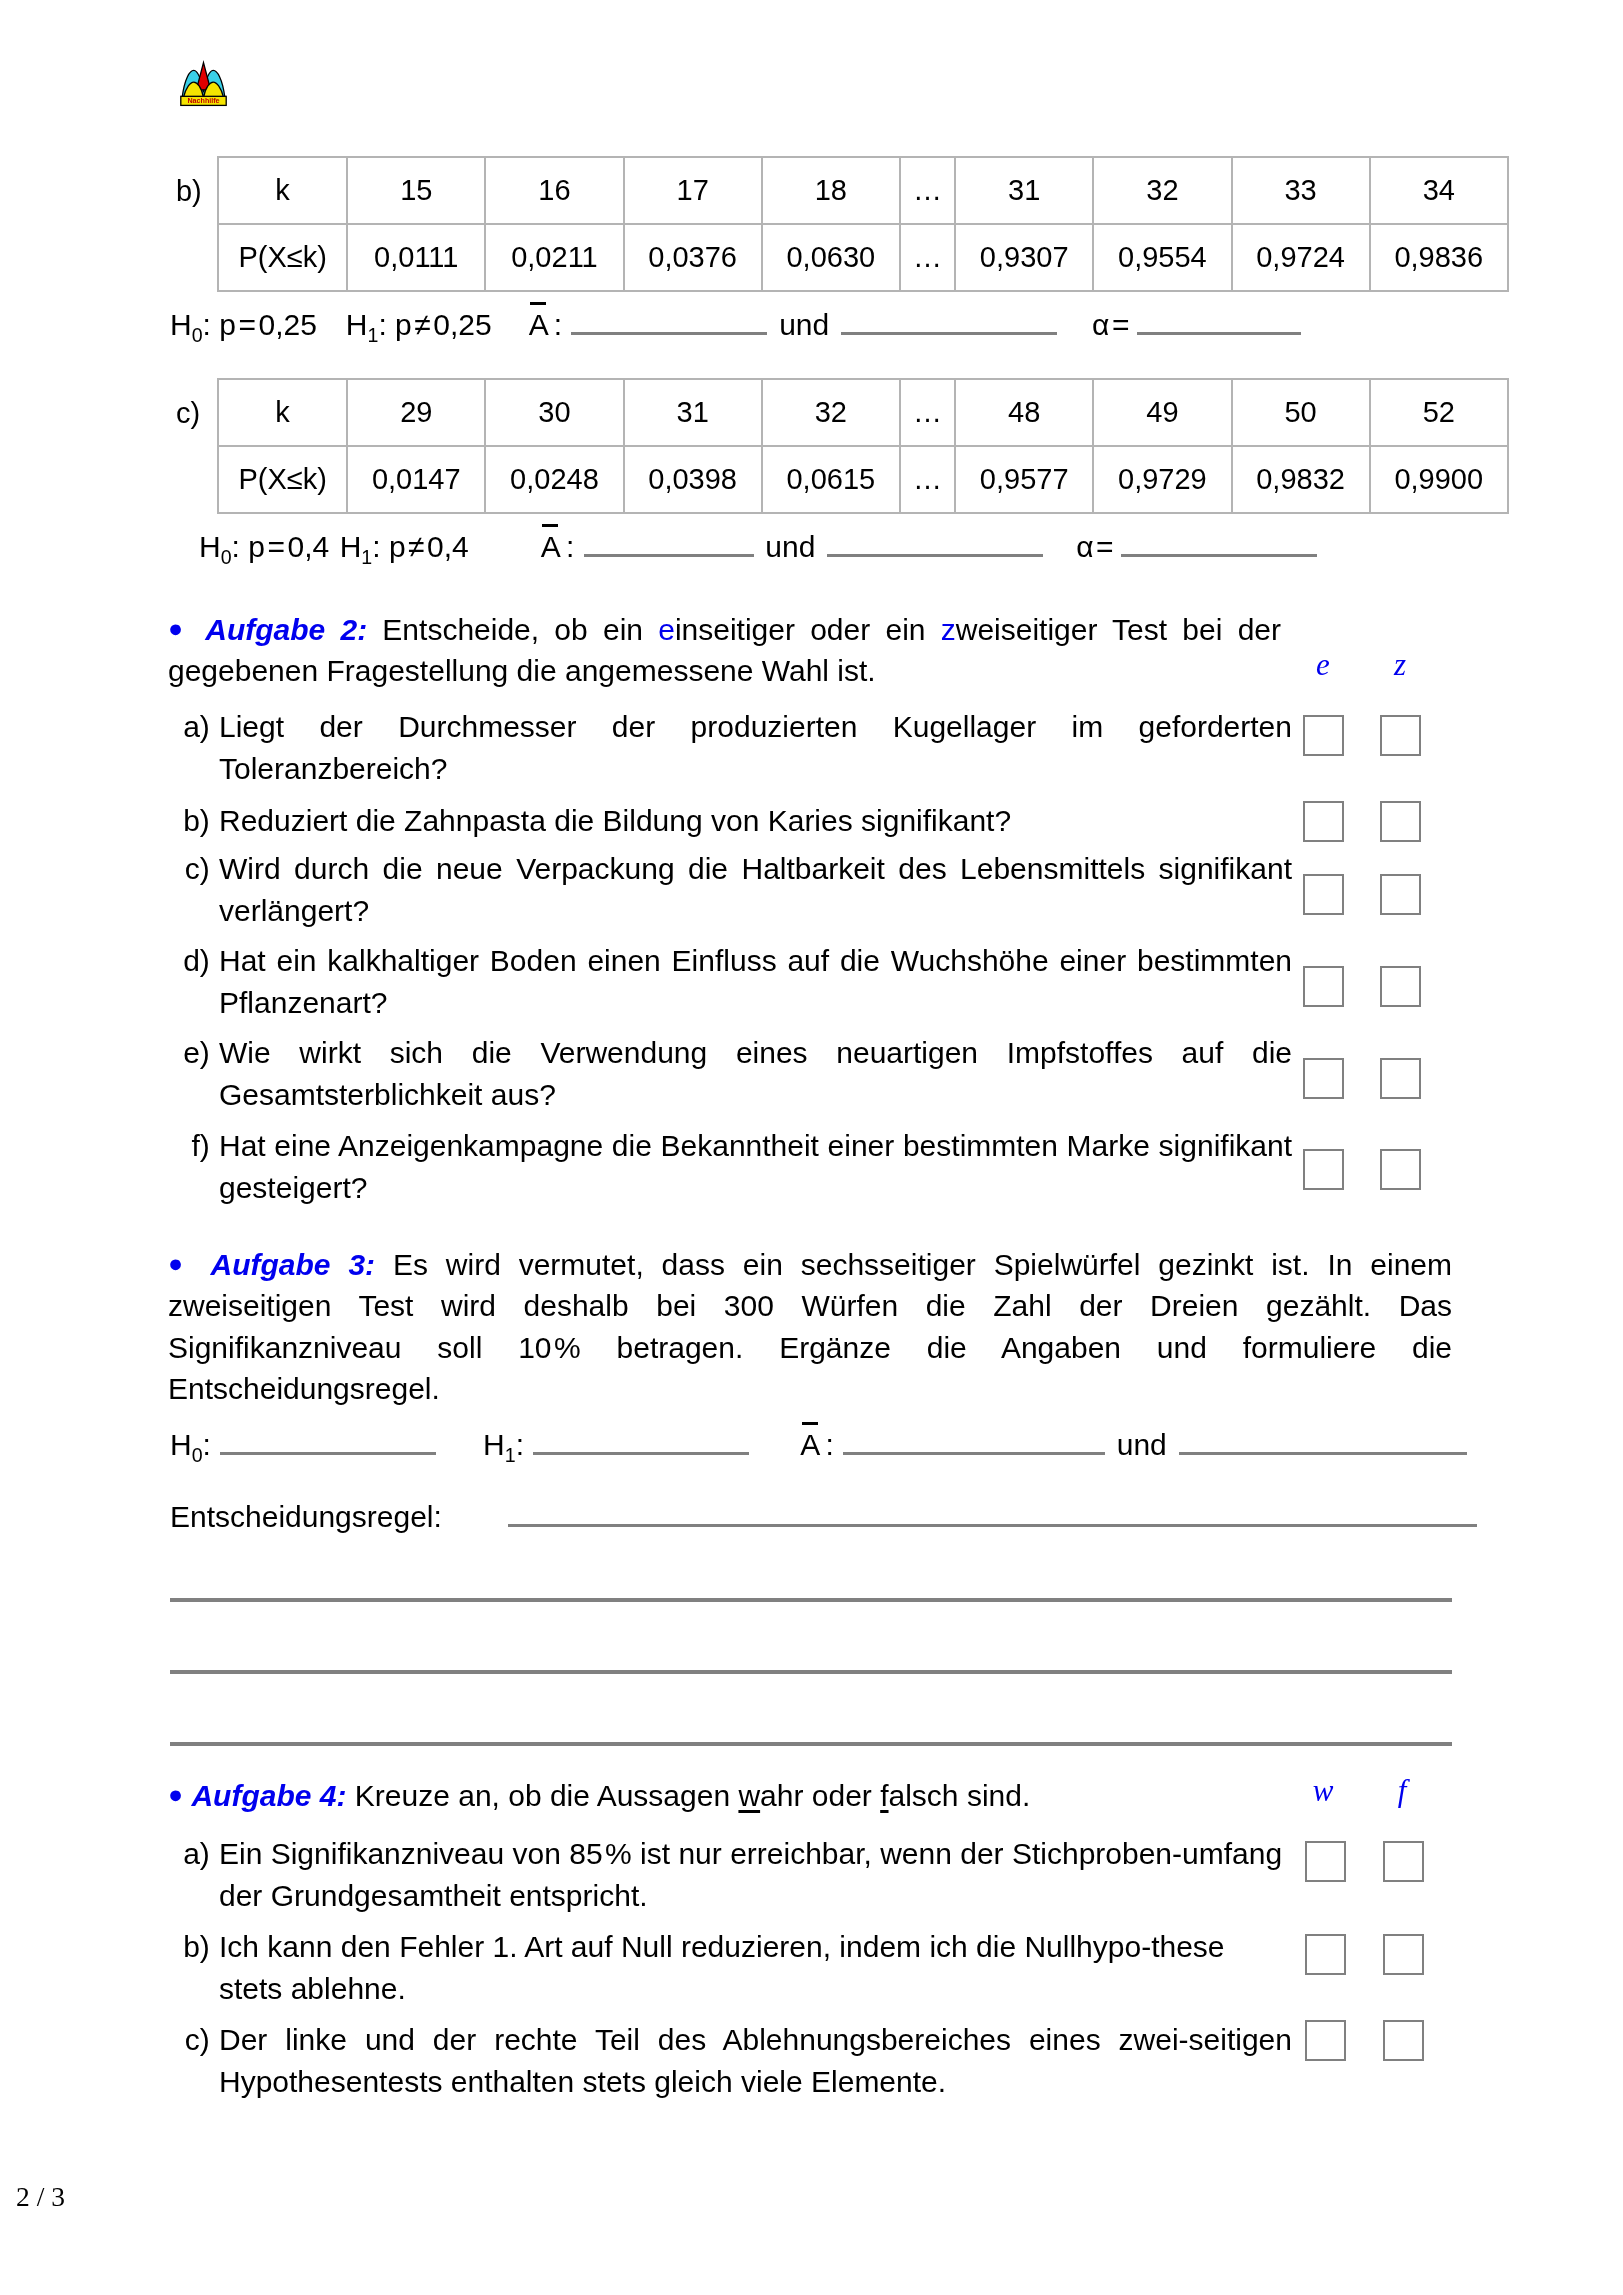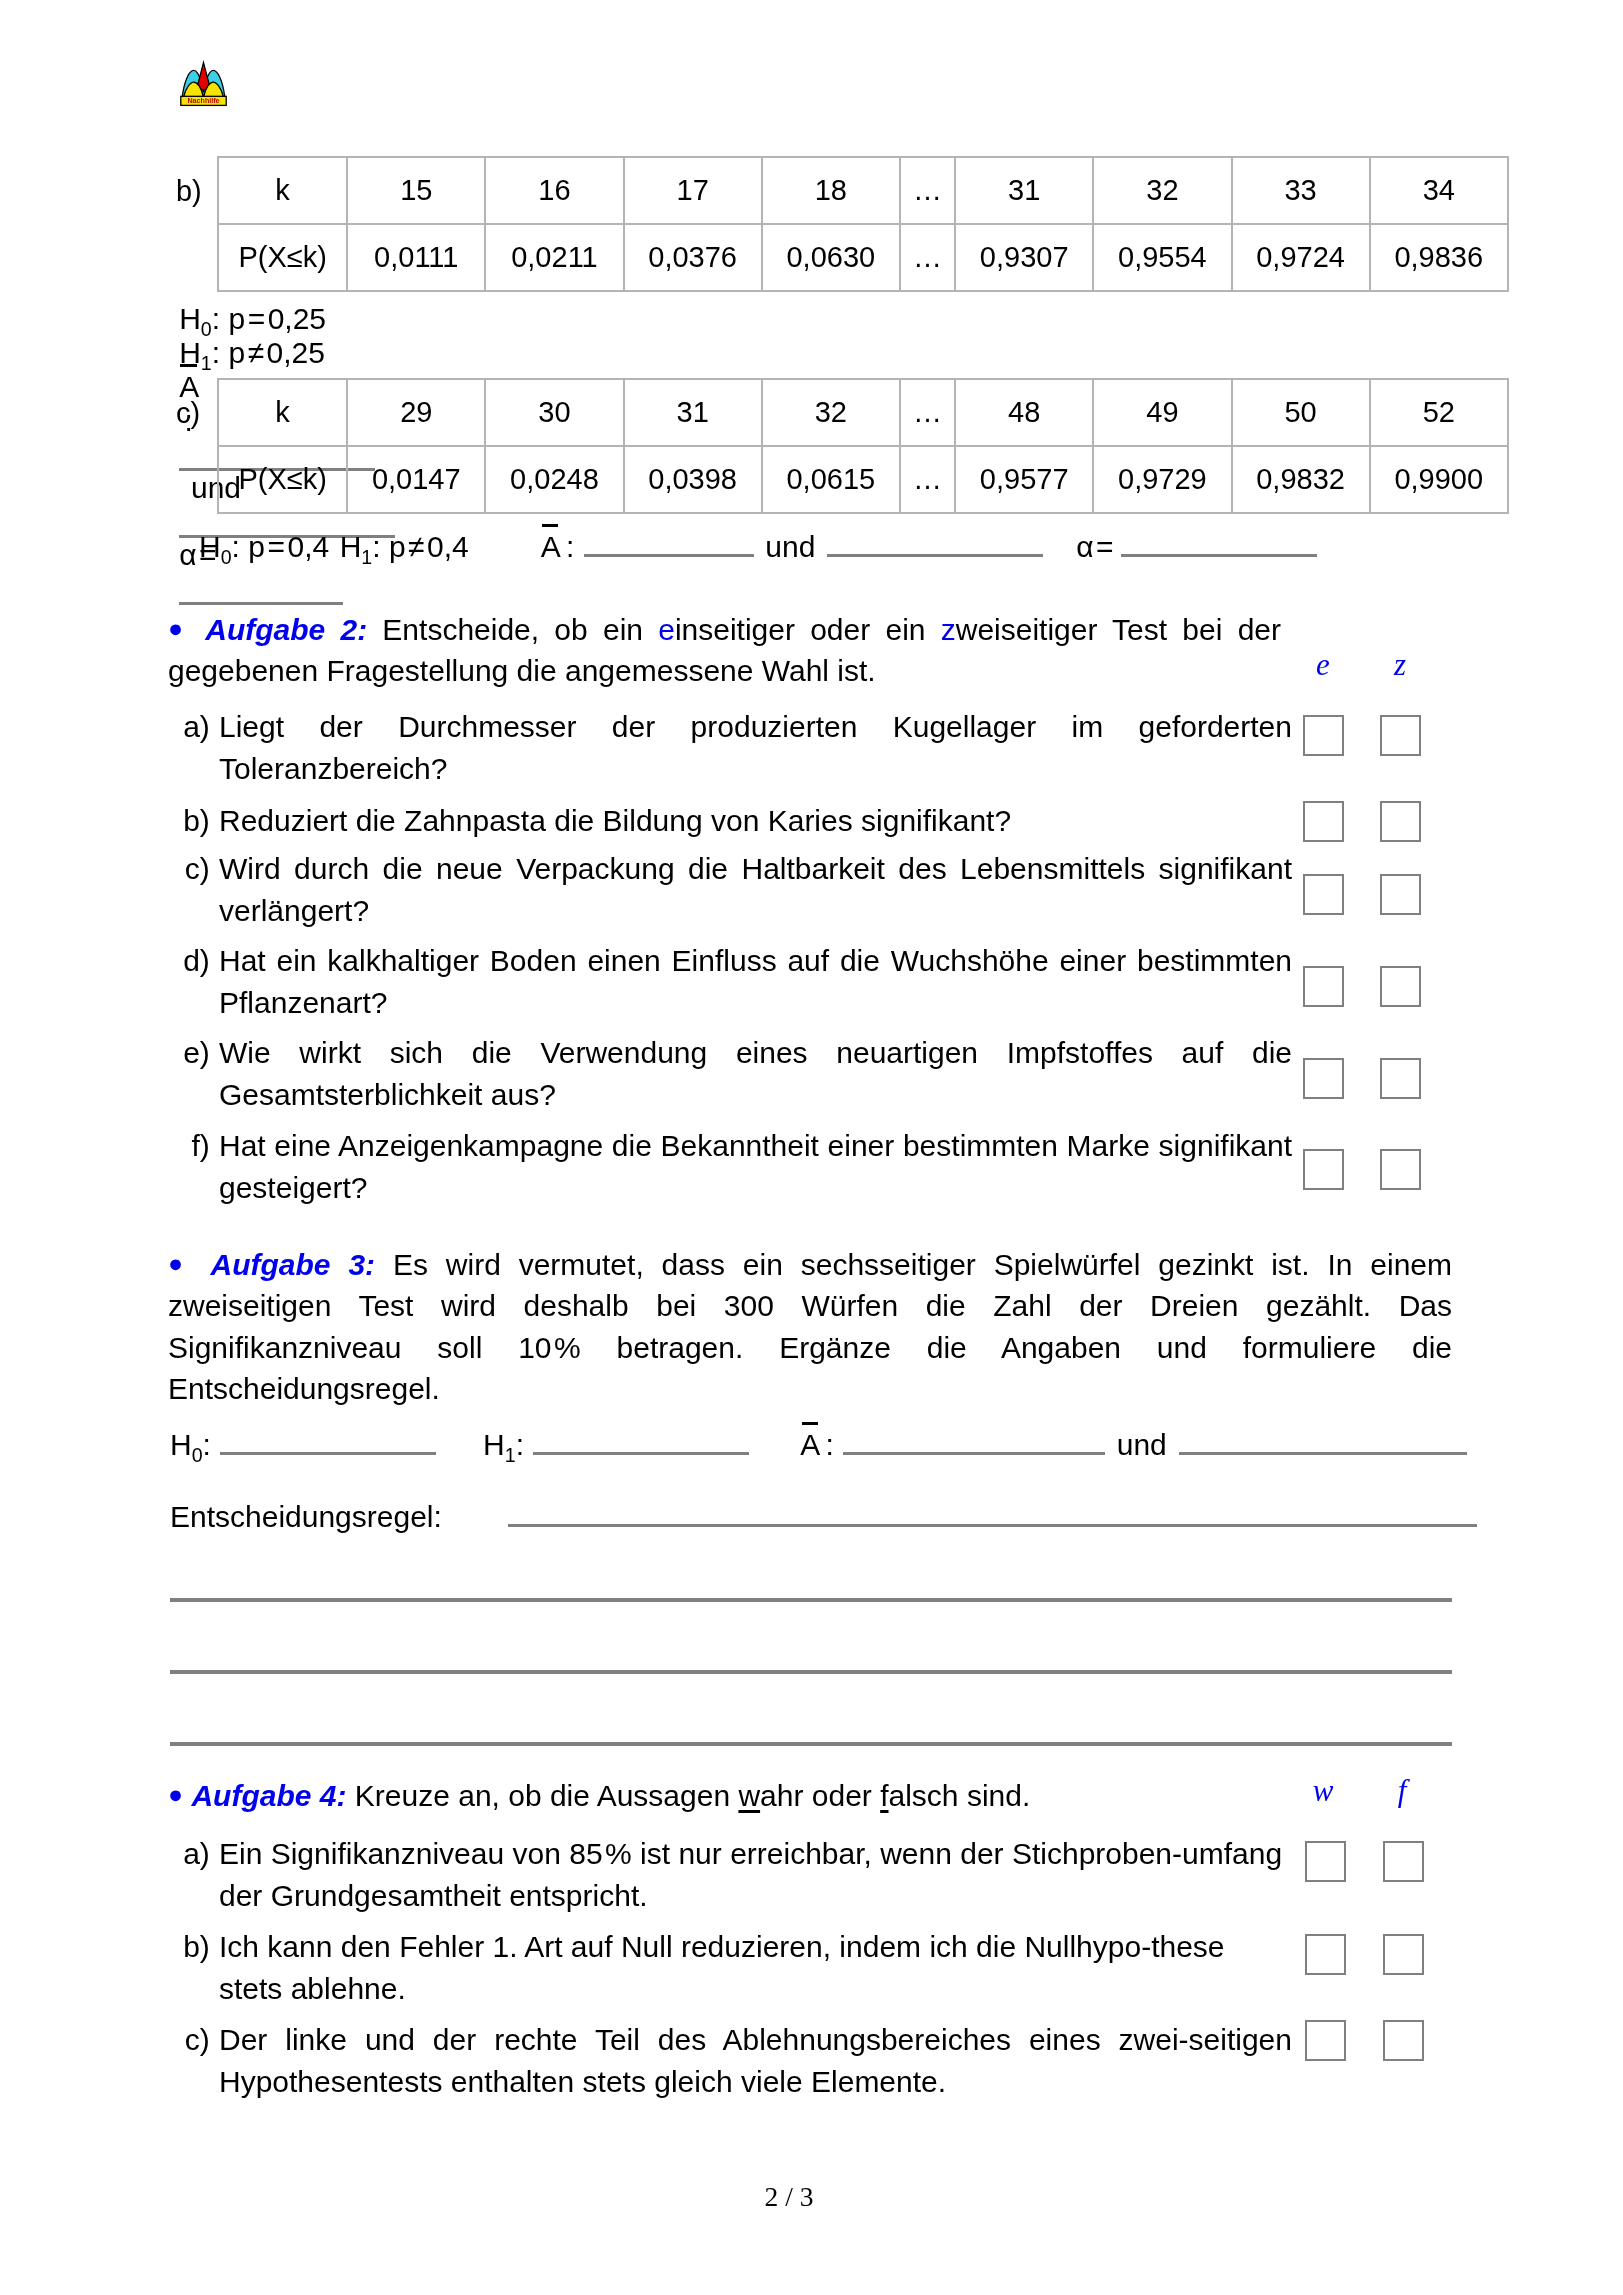--- a/index.html
+++ b/index.html
@@ -189,25 +189,24 @@
 
   
   .u { text-decoration: underline; text-underline-offset: 3.9px; }
 
   
   .footer {
     position: absolute;
     top: 2181px;
     left: 0;
     width: 1460px;
-    text-align: center;
+    text-align: left;
     font-family: "Liberation Serif", serif;
     font-size: 27.5px;
     color: #000;
-    margin-left: 43px;
   }
 </style>
 </head>
 <body>
 
 <div class="page">
 
   <div class="header">
     <span class="logo">
       <svg width="51" height="48" viewBox="0 0 78 74" xmlns="http://www.w3.org/2000/svg">
@@ -246,21 +245,21 @@
         <td class="c-dots">…</td>
         <td class="c-val">0,9307</td>
         <td class="c-val">0,9554</td>
         <td class="c-val">0,9724</td>
         <td class="c-val">0,9836</td>
       </tr>
     </tbody>
       </table>
   </div>
 
-  <div class="hyp-line" style="left:154px; top:302px;flex-direction:column;">
+  <div class="hyp-line" style="left:154px; top:302px;">
     <span class="seg"><span>H</span><sub class="sb">0</sub><span>: p = 0,25</span></span>
     <span style="display:inline-block;width:29px"></span>
     <span class="seg"><span>H</span><sub class="sb">1</sub><span>: p ≠ 0,25</span></span>
     <span style="display:inline-block;width:37px"></span>
     <span class="seg abar">A</span>
     <span class="seg" style="padding-left:5.2px">:</span>
     <span class="blank" style="width:196px;margin-left:9.2px"></span>
     <span class="seg" style="padding:0 11.8px">und</span>
     <span class="blank" style="width:216px"></span>
     <span style="display:inline-block;width:35px"></span>

